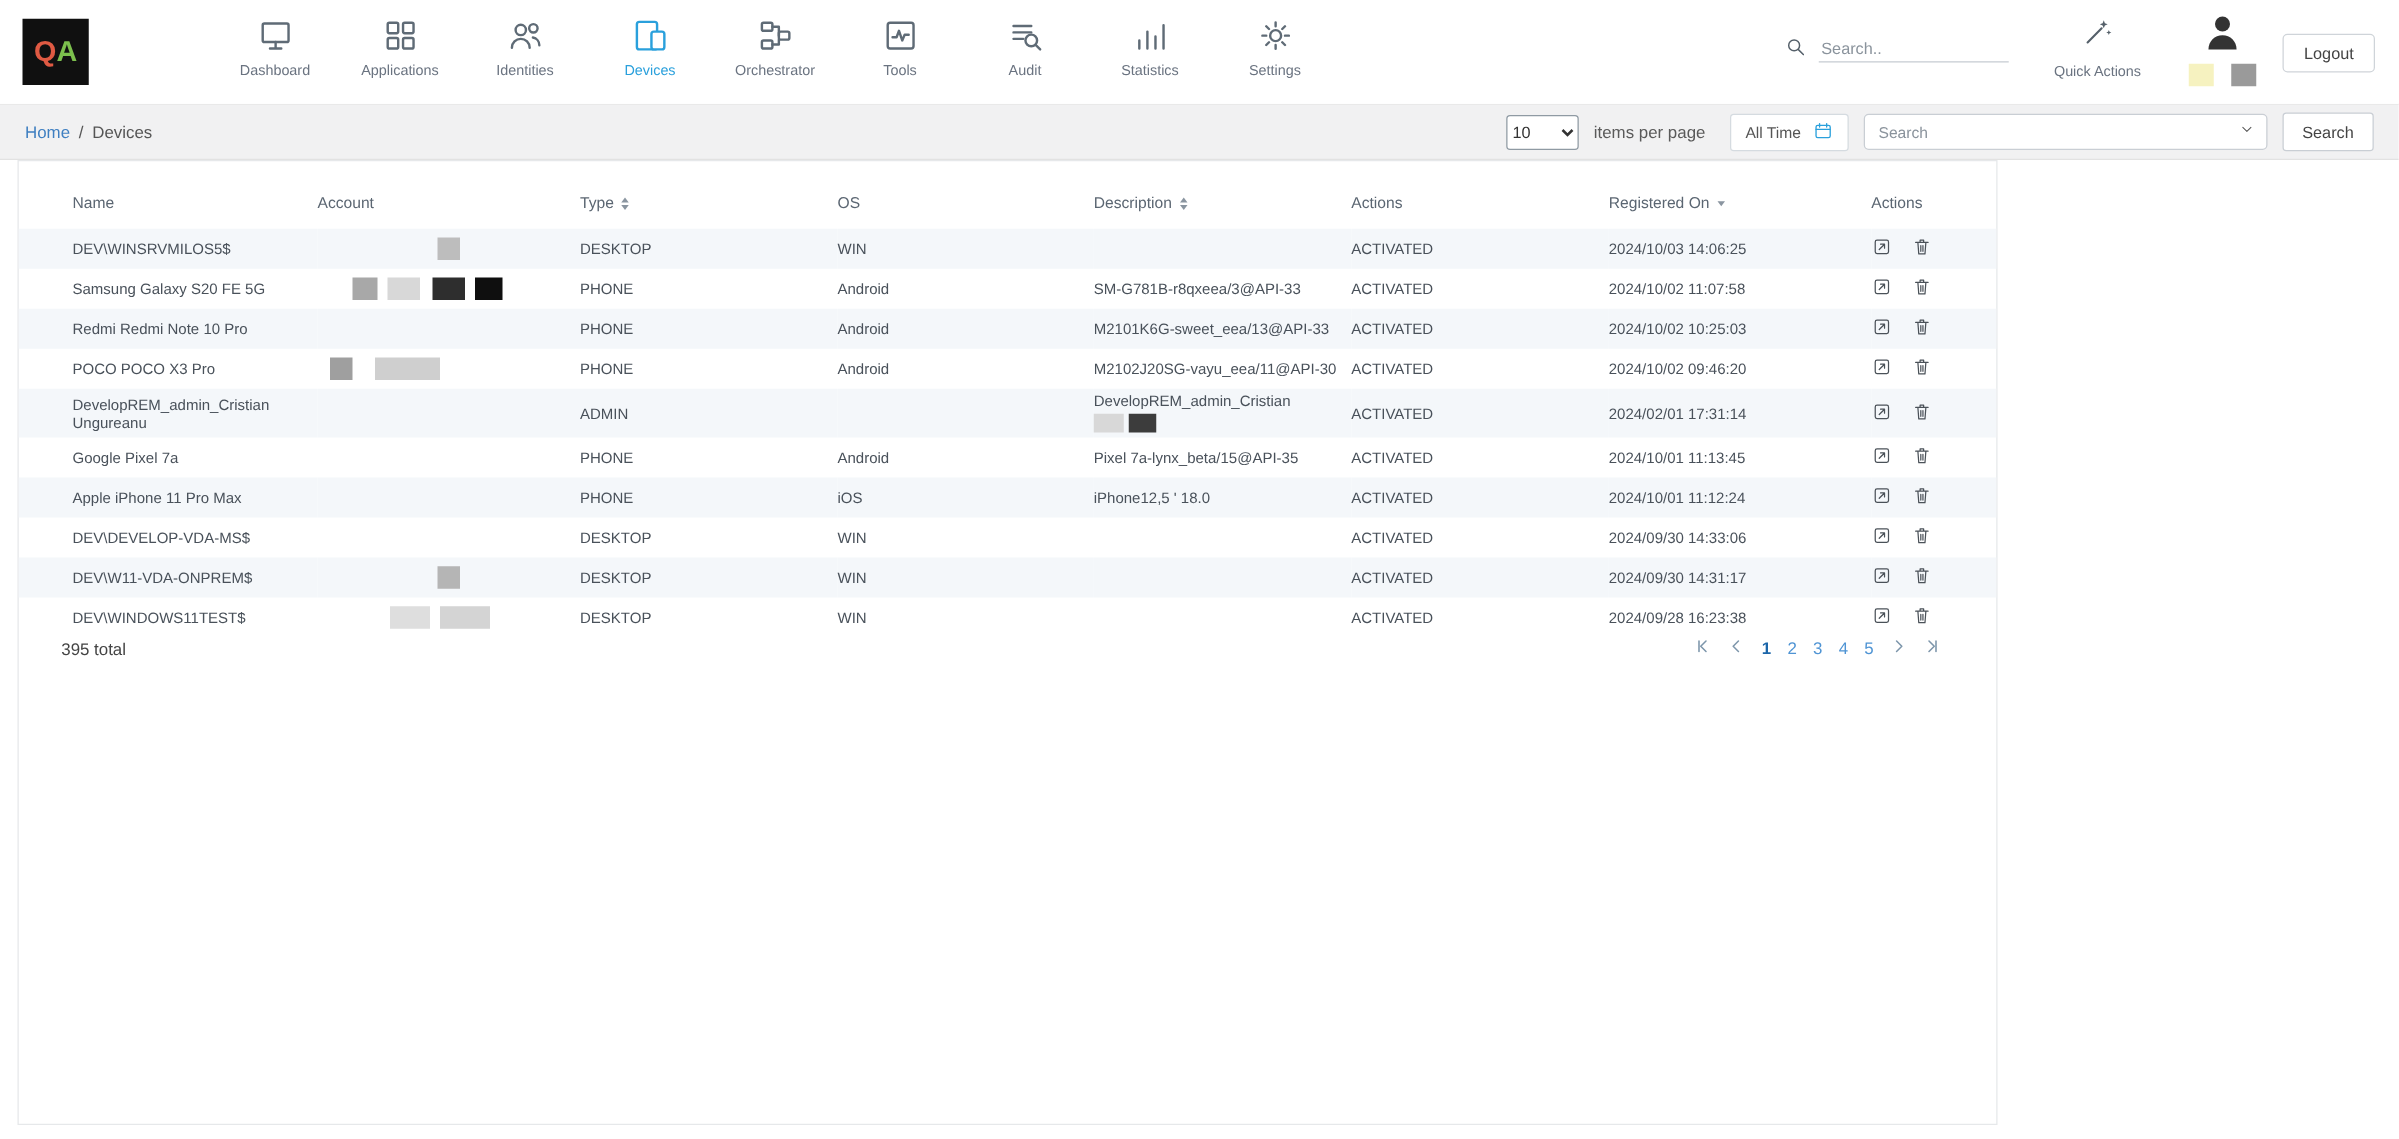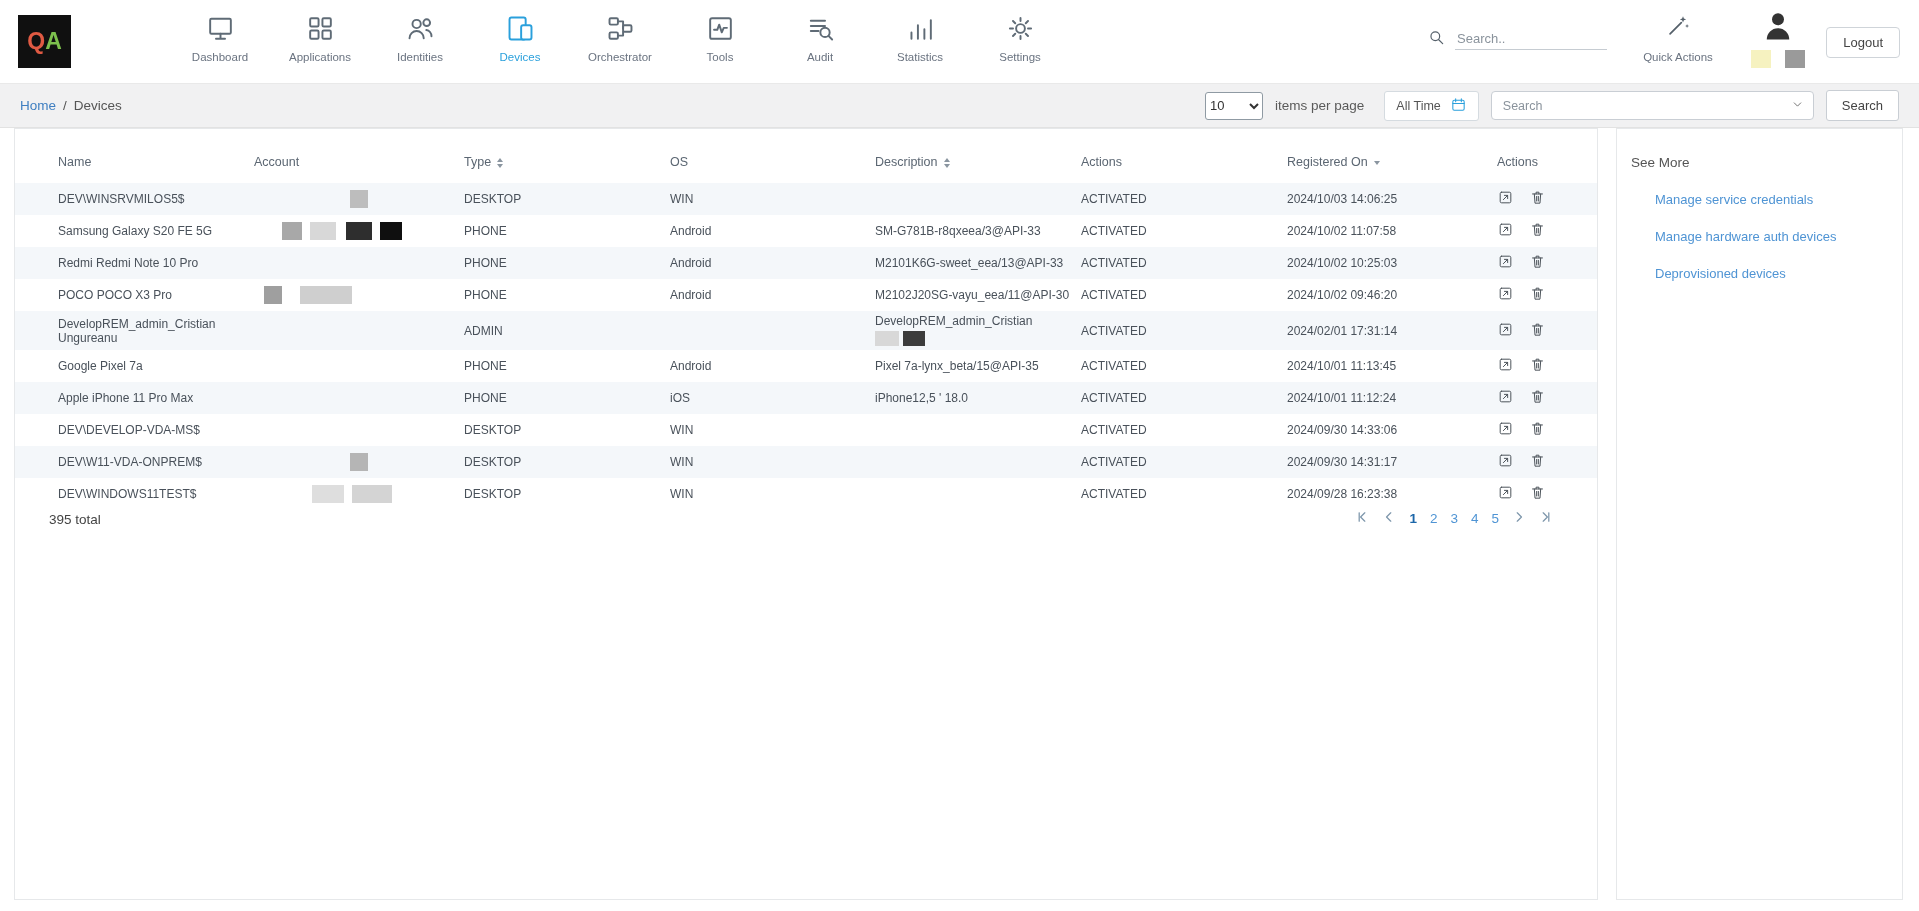--- a/index.html
+++ b/index.html
@@ -558,23 +558,15 @@
             <button class="pg-arrow">
               <span><svg viewBox="0 0 20 20">
                   <path d="M14 4v12"></path>
                   <path d="M6 4l6 6-6 6"></path>
                 </svg></span>
             </button>
           </div>
       </div>
     </section>
 
-    <aside class="card side-panel">
-      <div class="side-title">See More</div>
-      <div id="side-links">
-          <a class="side-link">Manage service credentials</a>
-          <a class="side-link">Manage hardware auth devices</a>
-          <a class="side-link">Deprovisioned devices</a>
-        </div>
-    </aside>
   </main>
 
 </div>
 
 </body></html>

